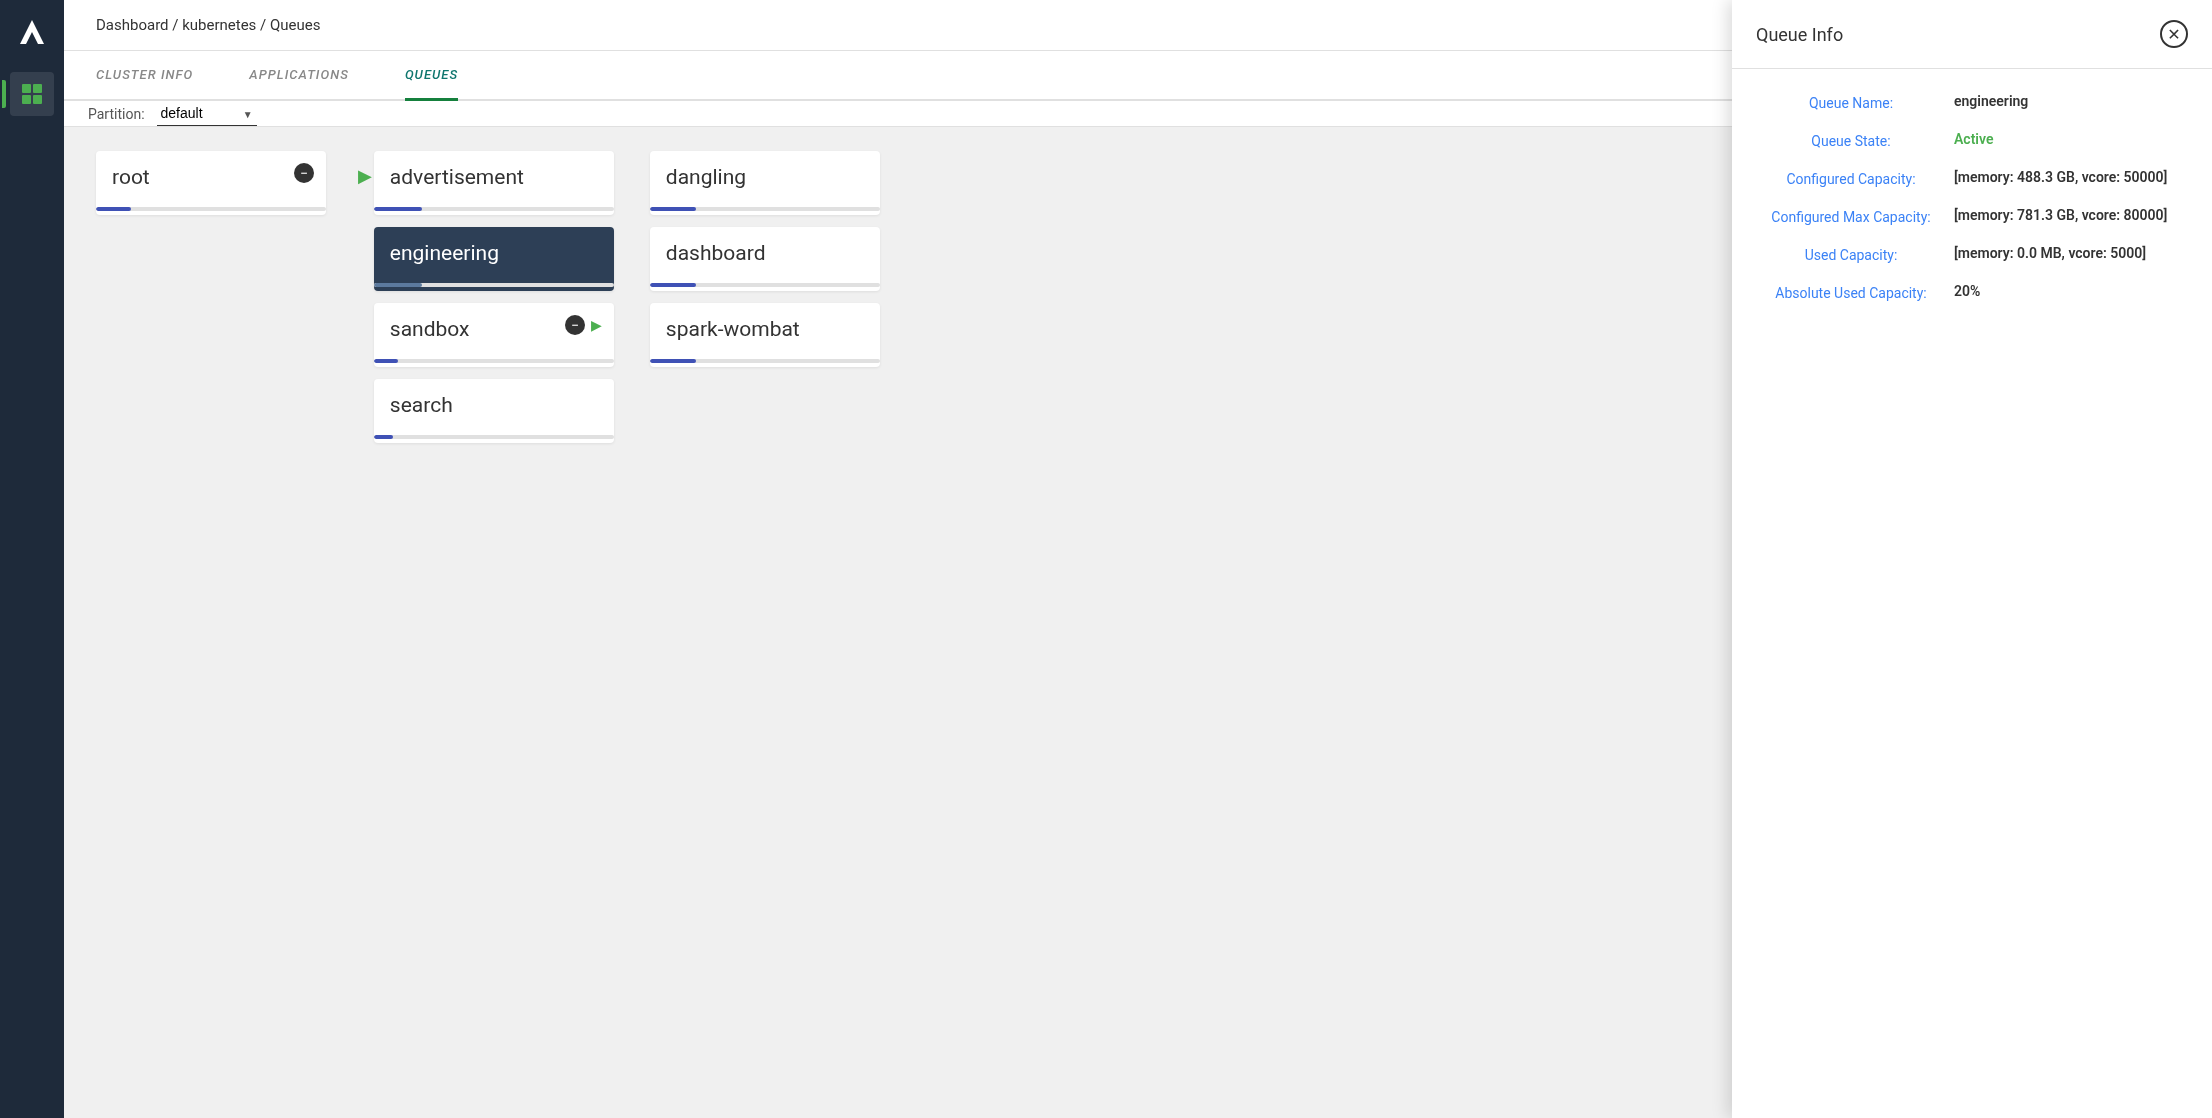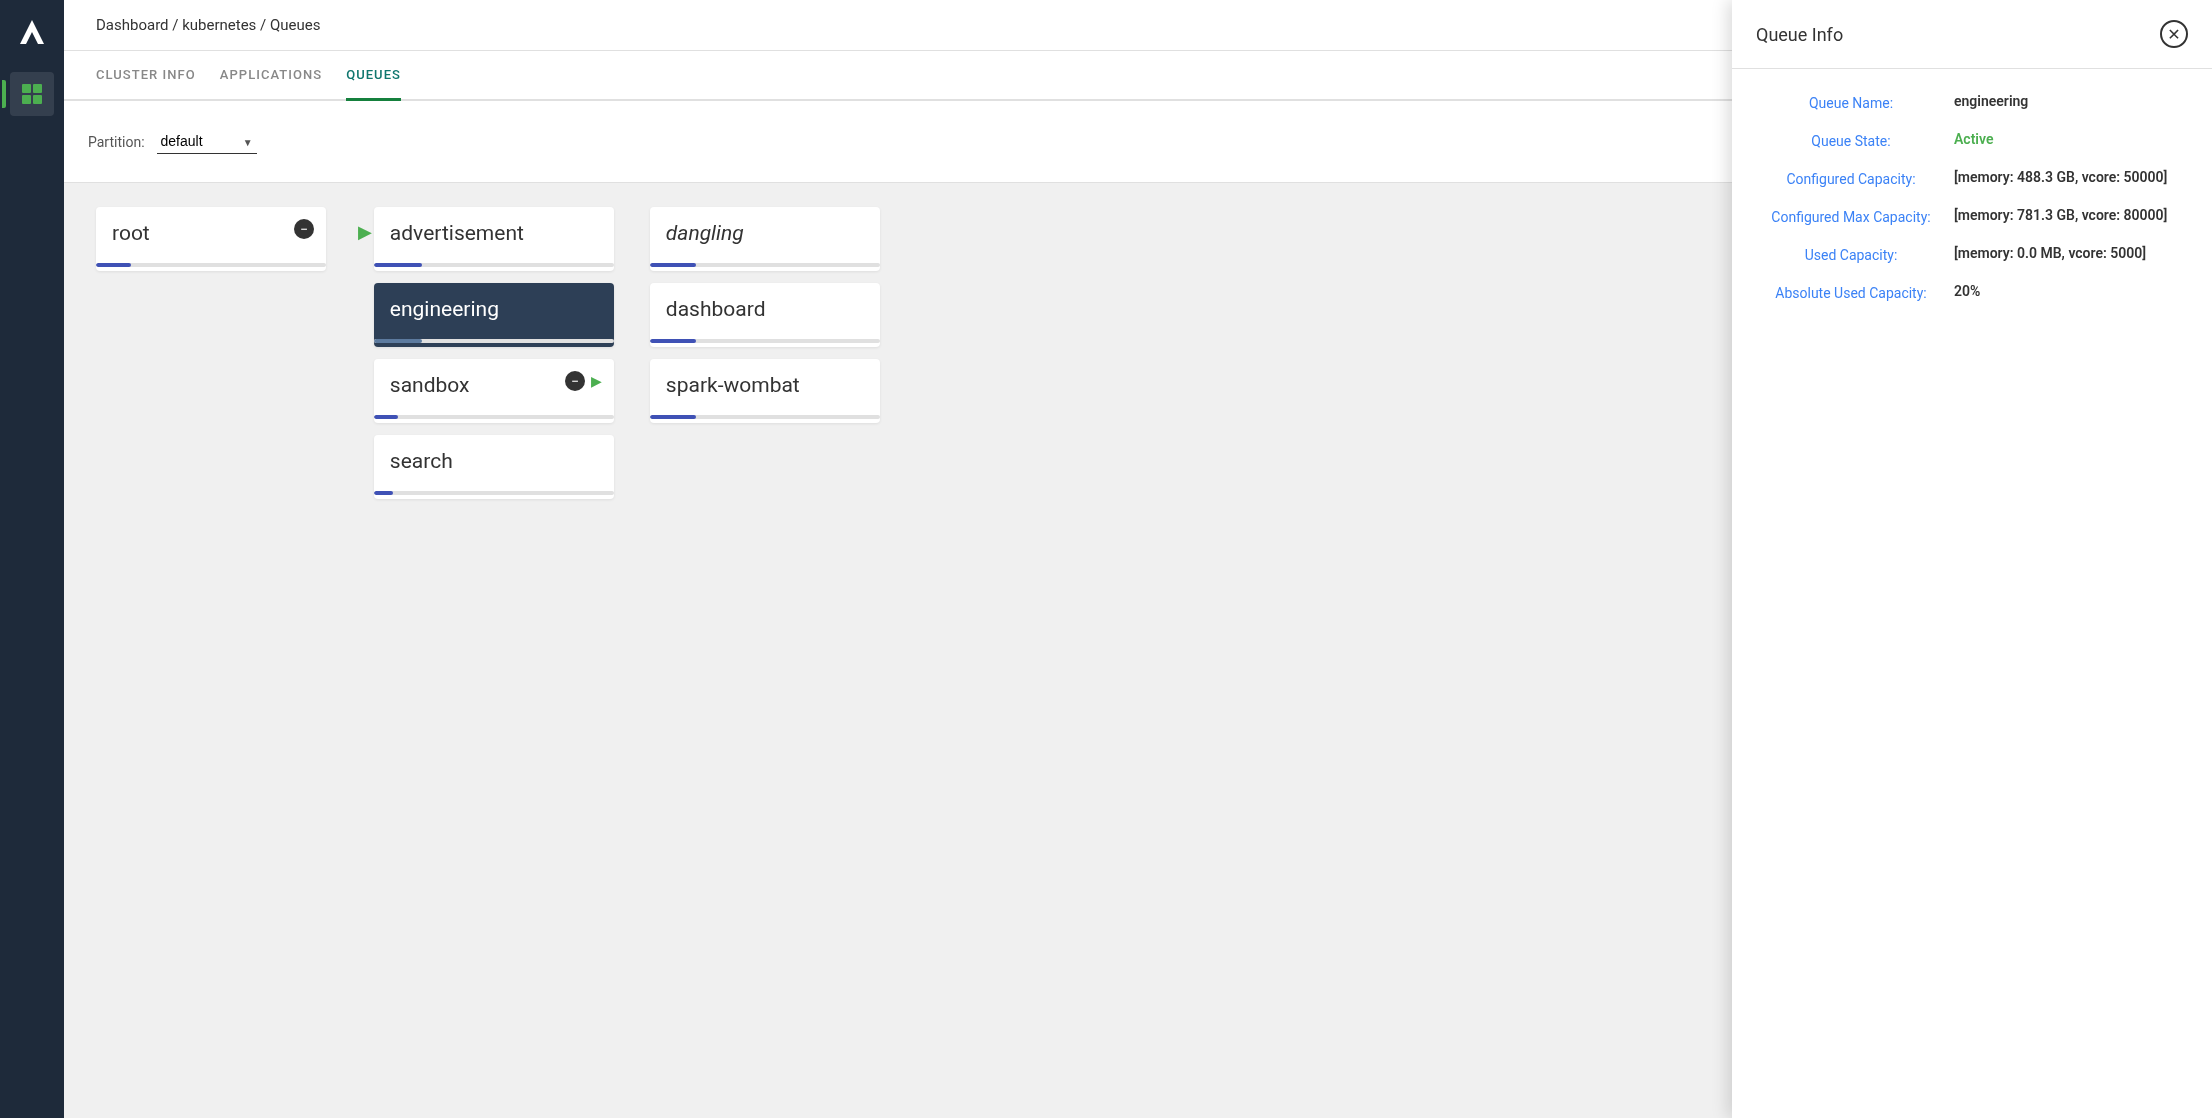--- a/index.html
+++ b/index.html
@@ -69,21 +69,22 @@
       font-size: 15px;
       color: #333;
     }
 
     
     .tabs-container {
       background: white;
       padding: 0 32px;
       border-bottom: 2px solid #e0e0e0;
       display: flex;
-      gap: 24px;
+      gap: 56px;
+      font-style: italic;
     }
     .tab {
       padding: 16px 0;
       font-size: 13px;
       font-weight: 500;
       letter-spacing: 0.08em;
       color: #888;
       cursor: pointer;
       border-bottom: 3px solid transparent;
       margin-bottom: -2px;
@@ -101,21 +102,21 @@
       background: #f0f0f0;
     }
 
     
     .partition-row {
       display: flex;
       align-items: center;
       gap: 12px;
       margin-bottom: 24px;
       background: white;
-      padding: 28px 24px;
+      padding: 0 24px;
       border-bottom: 1px solid #e0e0e0;
       margin: -24px -32px 24px -32px;
     }
     .partition-label {
       font-size: 14px;
       color: #555;
     }
     .partition-select {
       border: none;
       border-bottom: 1px solid #333;
@@ -378,21 +379,21 @@
           </div>
         </div>
 
       </div>
 
       <div style="display:flex;align-items:center;padding:0 8px;margin-top:14px;">
       </div>
 
       <div class="queue-column" style="min-width:240px;">
 
-        <div class="queue-card" style="min-width:230px; max-width:230px;font-style:italic;">
+        <div class="queue-card" style="min-width:230px; max-width:230px;">
           <div class="queue-card-name">dangling</div>
           <div class="queue-card-bar">
             <div class="queue-card-bar-fill" style="width:20%"></div>
           </div>
         </div>
 
         <div class="queue-card" style="min-width:230px; max-width:230px;">
           <div class="queue-card-name">dashboard</div>
           <div class="queue-card-bar">
             <div class="queue-card-bar-fill" style="width:20%"></div>

